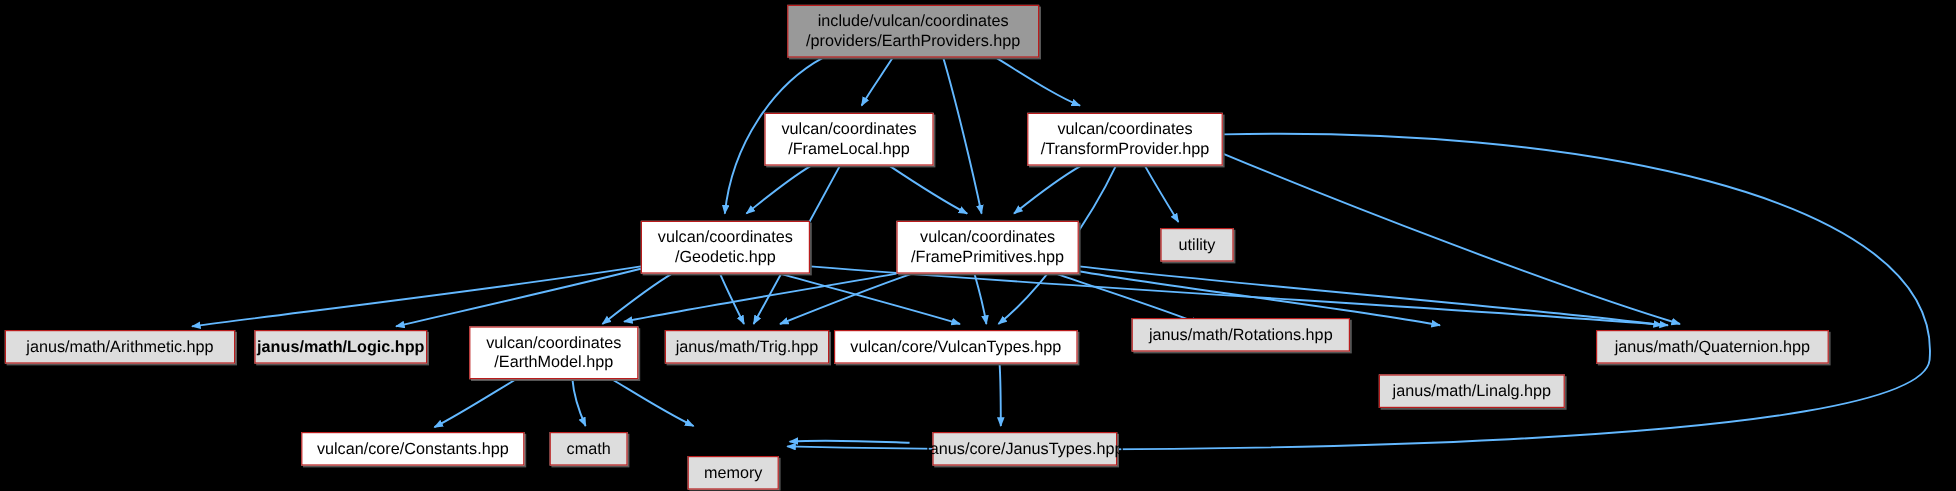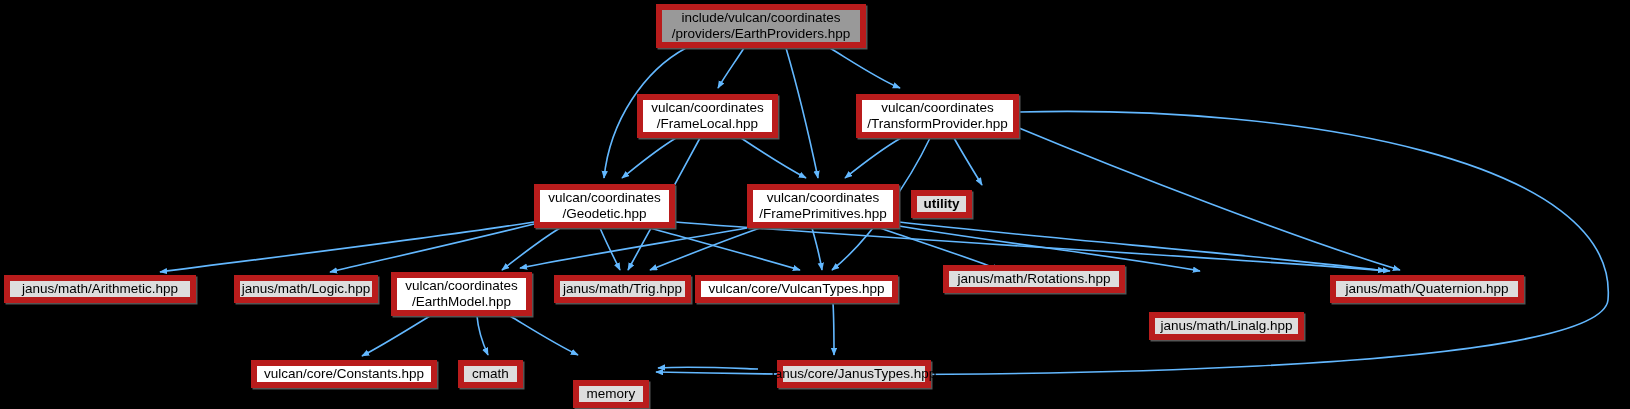--- a/index.html
+++ b/index.html
@@ -16,21 +16,21 @@
     box-sizing:border-box;
     display:flex;
     flex-direction:column;
     align-items:center;
     justify-content:center;
     font-size:13.5px;
     line-height:16px;
     color:#000000;
     text-align:center;
     white-space:pre;
-    border:6px solid #b91c1c;
+    border:1px solid #b91c1c;
     box-shadow:1.5px 1.5px 0 0 #555555;
   }
   .node.fill-white{background:#ffffff;}
   .node.fill-grey{background:#dddddd;}
   .node.fill-root{background:#999999;}
   .node-label{pointer-events:none;}
 </style>
 </head>
 <body>
 
@@ -77,23 +77,23 @@
       <div class="node fill-root" style="left: 656px; top: 4px; width: 210px; height: 44px;"><span class="node-label">include/vulcan/coordinates
 /providers/EarthProviders.hpp</span></div>
       <div class="node fill-white" style="left: 637px; top: 94px; width: 141px; height: 44px;"><span class="node-label">vulcan/coordinates
 /FrameLocal.hpp</span></div>
       <div class="node fill-white" style="left: 856px; top: 94px; width: 163px; height: 44px;"><span class="node-label">vulcan/coordinates
 /TransformProvider.hpp</span></div>
       <div class="node fill-white" style="left: 534px; top: 184px; width: 141px; height: 44px;"><span class="node-label">vulcan/coordinates
 /Geodetic.hpp</span></div>
       <div class="node fill-white" style="left: 747px; top: 184px; width: 152px; height: 44px;"><span class="node-label">vulcan/coordinates
 /FramePrimitives.hpp</span></div>
-      <div class="node fill-grey" style="left: 911px; top: 190px; width: 61px; height: 28px; font-weight: bold;"><span class="node-label">utility</span></div>
+      <div class="node fill-grey" style="left: 967px; top: 190px; width: 61px; height: 28px;"><span class="node-label">utility</span></div>
       <div class="node fill-grey" style="left: 4px; top: 275px; width: 192px; height: 28px;"><span class="node-label">janus/math/Arithmetic.hpp</span></div>
-      <div class="node fill-grey" style="left: 234px; top: 275px; width: 144px; height: 28px;"><span class="node-label">janus/math/Logic.hpp</span></div>
+      <div class="node fill-grey" style="left: 212px; top: 275px; width: 144px; height: 28px; font-weight: bold;"><span class="node-label">janus/math/Logic.hpp</span></div>
       <div class="node fill-white" style="left: 391px; top: 272px; width: 141px; height: 44px;"><span class="node-label">vulcan/coordinates
 /EarthModel.hpp</span></div>
       <div class="node fill-grey" style="left: 554px; top: 275px; width: 137px; height: 28px;"><span class="node-label">janus/math/Trig.hpp</span></div>
       <div class="node fill-white" style="left: 695px; top: 275px; width: 203px; height: 28px;"><span class="node-label">vulcan/core/VulcanTypes.hpp</span></div>
       <div class="node fill-grey" style="left: 943px; top: 265px; width: 182px; height: 28px;"><span class="node-label">janus/math/Rotations.hpp</span></div>
       <div class="node fill-grey" style="left: 1149px; top: 275px; width: 155px; height: 28px; margin-top: 37px;"><span class="node-label">janus/math/Linalg.hpp</span></div>
       <div class="node fill-grey" style="left: 1330px; top: 275px; width: 194px; height: 28px;"><span class="node-label">janus/math/Quaternion.hpp</span></div>
       <div class="node fill-white" style="left: 251px; top: 360px; width: 186px; height: 28px;"><span class="node-label">vulcan/core/Constants.hpp</span></div>
       <div class="node fill-grey" style="left: 458px; top: 360px; width: 65px; height: 28px; text-align: right;"><span class="node-label">cmath</span></div>
       <div class="node fill-grey" style="left: 573px; top: 380px; width: 76px; height: 28px;"><span class="node-label">memory</span></div>

